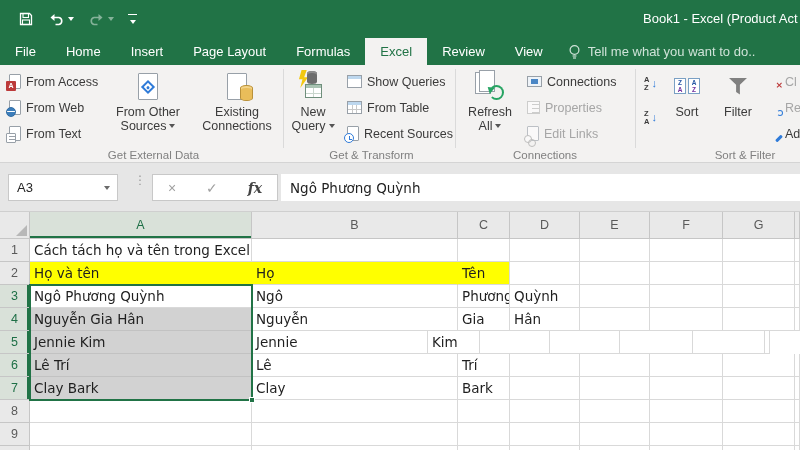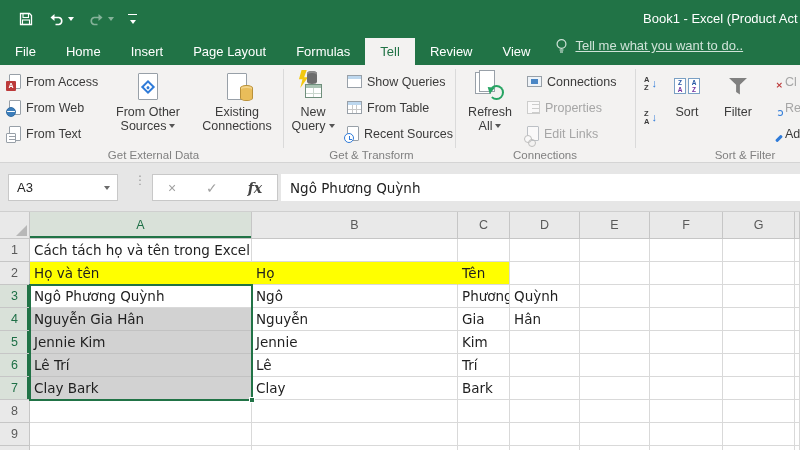--- a/index.html
+++ b/index.html
@@ -14,21 +14,21 @@
   .dim { opacity:.45; }
   .qat-caret { width:0; height:0; border-left:3.5px solid transparent; border-right:3.5px solid transparent; border-top:4px solid #fff; }
   .qat-more { display:flex; flex-direction:column; align-items:center; }
   .qat-more .bar { width:9px; border-top:1.5px solid #fff; margin-bottom:2.5px; }
   .win-title { position:absolute; left:643px; top:11px; color:#fff; font-size:13px; white-space:nowrap; }
 
   
   .tabbar { position:absolute; left:0; top:38px; width:800px; height:27px; background:#217346; display:flex; align-items:stretch; }
   .tab { color:#fff; font-size:13px; padding:0 15px; display:flex; align-items:center; cursor:pointer; white-space:nowrap; }
   .tab.active { background:#f3f2f1; color:#217346; }
-  .tellme { display:flex; align-items:flex-start; gap:7px; color:#cfe3d8; font-size:13px; padding:0 10px; white-space:nowrap; cursor:pointer;text-decoration:underline; }
+  .tellme { display:flex; align-items:center; gap:7px; color:#cfe3d8; font-size:13px; padding:0 10px; white-space:nowrap; cursor:pointer; }
 
   
   .ribbon { position:absolute; left:0; top:65px; width:800px; height:98px; background:#f3f2f1; border-bottom:1px solid #d4d4d4; }
   .rdiv { position:absolute; top:4px; bottom:14px; width:1px; background:#dadada; }
   .glabel { position:absolute; bottom:1px; text-align:center; font-size:11.5px; color:#808080; white-space:nowrap; }
   .rsm { position:absolute; height:23px; display:flex; align-items:center; gap:5px; font-size:12.5px; color:#3b3b3b; padding:0 3px; cursor:pointer; white-space:nowrap; }
   .rsm.disabled { color:#a6a6a6; }
   .rlg { position:absolute; top:2px; height:82px; display:flex; flex-direction:column; align-items:center; cursor:pointer; font-size:12.5px; color:#3b3b3b; text-align:center; }
   .rlg .iconbox { height:38px; display:flex; align-items:center; justify-content:center; }
   .rlg .l1,.rlg .l2 { line-height:14px; display:flex; align-items:center; justify-content:center; }
@@ -149,21 +149,21 @@
     <span class="win-title">Book1 - Excel (Product Act</span>
   </div>
 
   <div class="tabbar">
     <span id="tabs-mount" style="display:flex;">
         <span class="tab">File</span>
         <span class="tab">Home</span>
         <span class="tab">Insert</span>
         <span class="tab">Page Layout</span>
         <span class="tab">Formulas</span>
-        <span class="tab active">Tell</span>
+        <span class="tab active">Excel</span>
         <span class="tab">Review</span>
         <span class="tab">View</span>
       </span>
     <span class="tellme">
       <svg width="13" height="16" viewBox="0 0 13 16">
         <circle cx="6.5" cy="6" r="4.4" fill="none" stroke="#cfe3d8" stroke-width="1.2"></circle>
         <line x1="4.6" y1="12" x2="8.4" y2="12" stroke="#cfe3d8" stroke-width="1.2"></line>
         <line x1="5" y1="14" x2="8" y2="14" stroke="#cfe3d8" stroke-width="1.2"></line>
       </svg>
       <span>Tell me what you want to do..</span>
@@ -409,21 +409,21 @@
           <div class="cell" style="width: 52px;">Gia</div>
           <div class="cell" style="width: 70px;">Hân</div>
           <div class="cell" style="width: 70px;"></div>
           <div class="cell" style="width: 73px;"></div>
           <div class="cell" style="width: 72px;"></div>
           <div class="cell" style="width: 5px;"></div>
         </div>
         <div class="row">
           <div class="rh sel">5</div>
           <div class="cell" style="width: 222px; background: rgb(210, 210, 210); border-bottom-color: rgb(194, 194, 194);">Jennie Kim</div>
-          <div class="cell" style="width: 206px;">Jennie</div>
+          <div class="cell" style="width: 176px;">Jennie</div>
           <div class="cell" style="width: 52px;">Kim</div>
           <div class="cell" style="width: 70px;"></div>
           <div class="cell" style="width: 70px;"></div>
           <div class="cell" style="width: 73px;"></div>
           <div class="cell" style="width: 72px;"></div>
           <div class="cell" style="width: 5px;"></div>
         </div>
         <div class="row">
           <div class="rh sel">6</div>
           <div class="cell" style="width: 222px; background: rgb(210, 210, 210); border-bottom-color: rgb(194, 194, 194);">Lê Trí</div>

